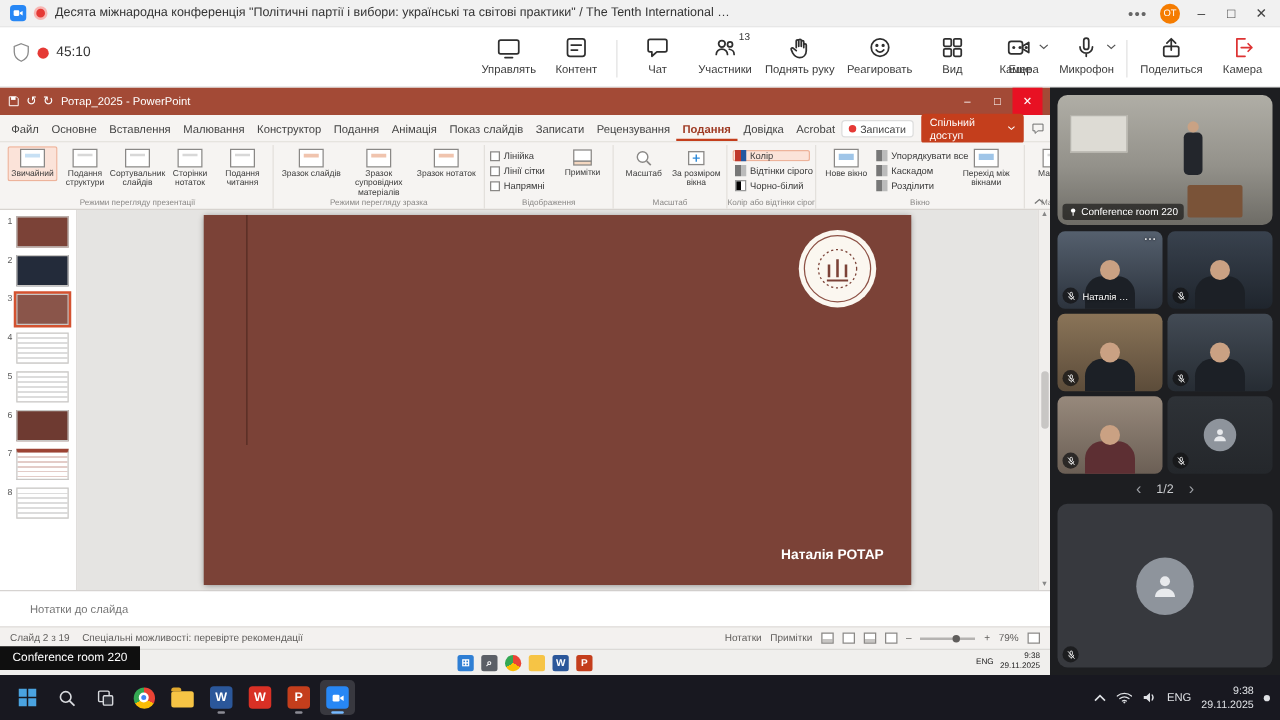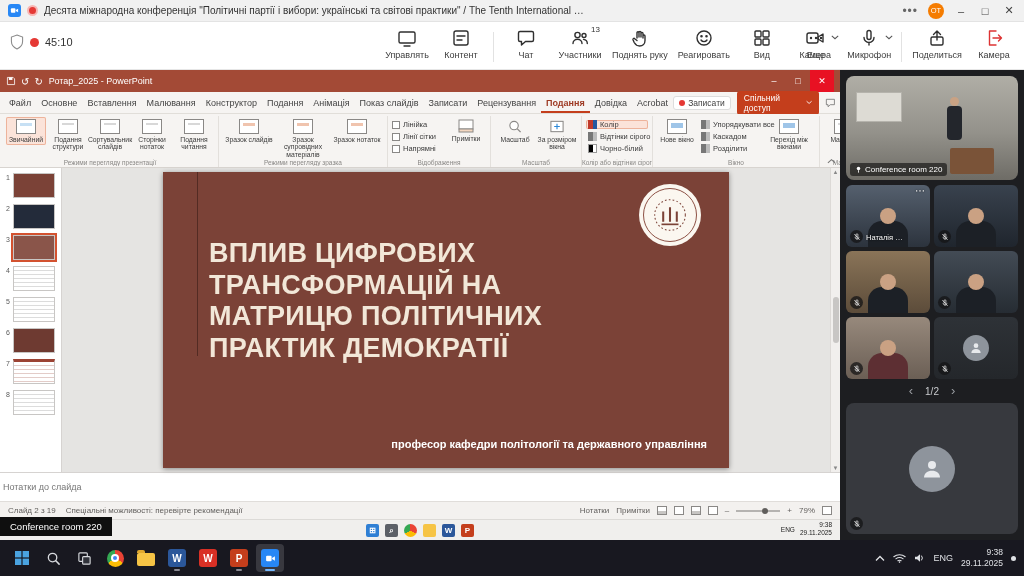--- a/index.html
+++ b/index.html
@@ -106,21 +106,21 @@
   .slide-title { position:absolute; left:46px; top:66px; width:390px; font-size:27px; font-weight:bold; color:#f2e7d8; line-height:1.17; letter-spacing:.3px; }
   .slide-credits { position:absolute; right:22px; bottom:14px; text-align:right; color:#fff; font-size:11px; font-weight:bold; line-height:1.6; }
   .slide-credits span { display:block; }
   .logo { position:absolute; right:28px; top:12px; width:62px; height:62px; border-radius:50%; background:#fbf7f0; }
   .logo-ring { position:absolute; inset:4px; border:1px solid #8d5145; border-radius:50%; }
   .logo-emblem { position:absolute; inset:14px; }
 
   .vscroll { width:10px; background:#f1efed; border-left:1px solid #dcd9d6; display:flex; flex-direction:column; align-items:center; justify-content:space-between; padding:1px 0; font-size:6px; color:#888; flex:none; }
   .vthumb { width:6px; height:46px; background:#c8c6c4; border-radius:3px; }
 
-  .notes { height:29px; background:#fff; border-top:1px solid #d6d3d1; font-size:9px; color:#767676; display:flex; align-items:center; padding-left:3px; flex:none; }
+  .notes { height:29px; background:#fff; border-top:1px solid #d6d3d1; font-size:9px; color:#767676; display:flex; align-items:center; padding-left:24px; flex:none; }
 
   .statusbar { height:18px; background:#f3f1ef; border-top:1px solid #e0ddda; display:flex; align-items:center; font-size:8px; color:#605e5c; padding:0 8px; gap:10px; flex:none; }
   .sb-right { margin-left:auto; display:flex; align-items:center; gap:7px; }
   .vico { width:10px; height:9px; border:1px solid #8a8886; display:inline-block; background:#fff; }
   .vico.b { background:linear-gradient(180deg,#fff 55%,#c7c5c3 55%); }
   .zslider { width:44px; height:2px; background:#b5b3b1; position:relative; }
   .zslider .knob { position:absolute; left:58%; top:-2px; width:6px; height:6px; border-radius:50%; background:#605e5c; }
 
   
   .remote-taskbar { position:absolute; left:0; right:0; bottom:0; height:21px; background:#f0efed; border-top:1px solid #dcdad7; }
@@ -551,23 +551,22 @@
             <div class="slide">
               <div class="vline"></div>
               <div class="logo">
                 <div class="logo-ring"></div>
                 <svg class="logo-emblem" viewBox="0 0 20 20">
                   <path d="M6 14V8M10 14V5.5M14 14V8" stroke="#7b4237" stroke-width="1.2" fill="none"></path>
                   <path d="M5 15.5h10" stroke="#7b4237" stroke-width="1" fill="none"></path>
                   <circle cx="10" cy="10" r="9" fill="none" stroke="#7b4237" stroke-width="0.6" stroke-dasharray="1 1.3"></circle>
                 </svg>
               </div>
-              <div class="slide-title">ВПЛИВ ЦИФРОВИХ ТРАНСФОРМАЦІЙ НА МАТРИЦЮ ПОЛІТИЧНИХ ПРАКТИК ДЕМОКРАТІЇ</div>
               <div class="slide-credits">
-                <span>професор кафедри політології та державного управління</span>
+                <span>Наталія РОТАР</span>
               </div>
             </div>
           </div>
 
           <div class="vscroll">
             <span>▲</span>
             <span class="vthumb"></span>
             <span>▼</span>
           </div>
         </div>

